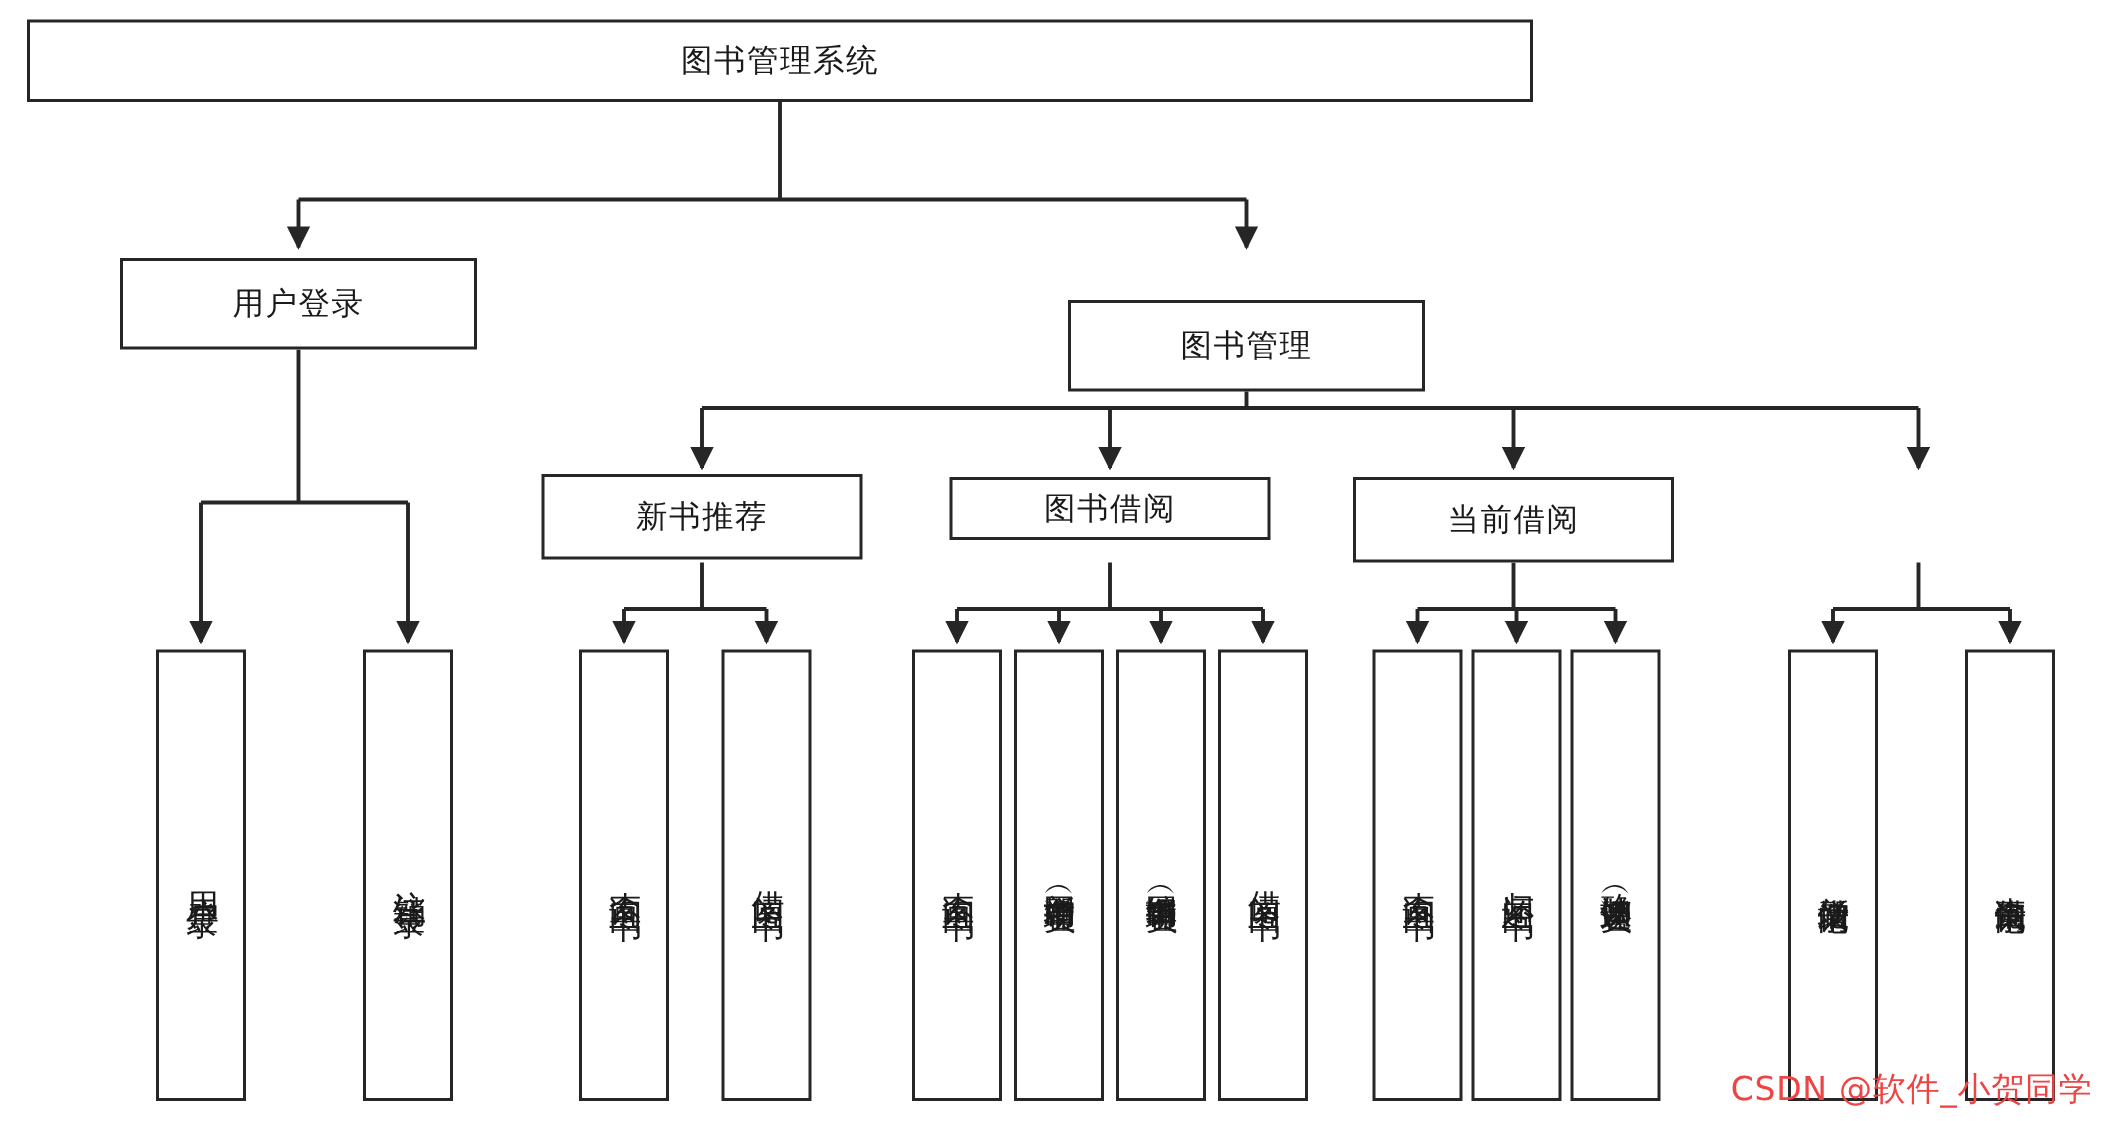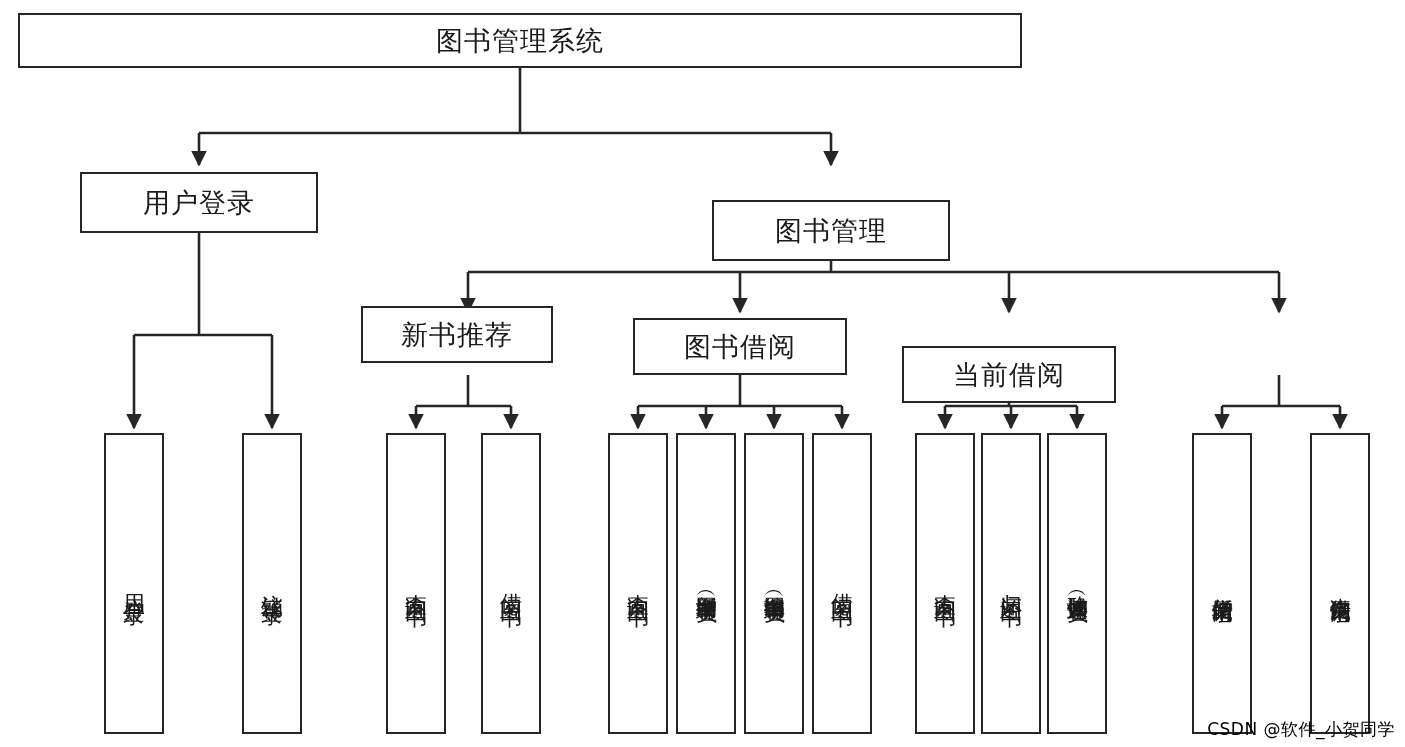--- a/index.html
+++ b/index.html
@@ -28,40 +28,40 @@
     background:#ffffff;
     border:2px solid #262626;
     display:flex;
     align-items:center;
     justify-content:center;
     text-align:center;
     color:#1a1a1a;
     line-height:1.18;
   }
   .node.h{
-    font-size:27px;
+    font-size:21px;
     letter-spacing:1px;
   }
   .node.v{
     writing-mode:vertical-rl;
     text-orientation:upright;
     font-size:22px;
     letter-spacing:4px;
     padding:4px 0;
   }
   .node.v.tight{
     letter-spacing:1px;
     font-size:21px;
   }
   .watermark{
     position:absolute;
     right:10px;
     bottom:6px;
-    font-size:17px;
-    color:#000000;
+    font-size:22px;
+    color:#ef4444;
     letter-spacing:0.5px;
     white-space:nowrap;
     font-family:"DejaVu Sans","Liberation Sans",sans-serif;
   }
 </style>
 </head>
 <body>
 
 <div id="canvas">
 
@@ -113,23 +113,23 @@
       <path d="M 1222 406 L 1222 428" marker-end="url(#arrow)"></path>
       <path d="M 1340 406 L 1340 428" marker-end="url(#arrow)"></path>
     </g>
   </svg>
 
   <div class="node h" style="left:18px;top:13px;width:1004px;height:55px;">图书管理系统</div>
 
   <div class="node h" style="left:80px;top:172px;width:238px;height:61px;">用户登录</div>
   <div class="node h" style="left:712px;top:172px;width:238px;height:61px;margin-top:28px;">图书管理</div>
 
-  <div class="node h" style="left:361px;top:306px;width:192px;height:57px;">新书推荐</div>
-  <div class="node h" style="left:633px;top:318px;width:214px;height:57px;">图书借阅</div>
-  <div class="node h" style="left:902px;top:318px;width:214px;height:57px;margin-top:28px;">当前借阅</div>
+  <div class="node h" style="left:361px;top:316px;width:214px;height:57px;">新书推荐</div>
+  <div class="node h" style="left:633px;top:318px;width:214px;height:42px;">图书借阅</div>
+  <div class="node h" style="left:902px;top:318px;width:214px;height:57px;">当前借阅</div>
 
   <div class="node v" style="left:104px;top:433px;width:60px;height:301px;">用户登录</div>
   <div class="node v" style="left:242px;top:433px;width:60px;height:301px;">注销登录</div>
 
   <div class="node v" style="left:386px;top:433px;width:60px;height:301px;">查询图书</div>
   <div class="node v" style="left:481px;top:433px;width:60px;height:301px;">借阅图书</div>
 
   <div class="node v" style="left:608px;top:433px;width:60px;height:301px;">查询图书</div>
   <div class="node v tight" style="left:676px;top:433px;width:60px;height:301px;">新增图书（管理员）</div>
   <div class="node v tight" style="left:744px;top:433px;width:60px;height:301px;">编辑图书（管理员）</div>

